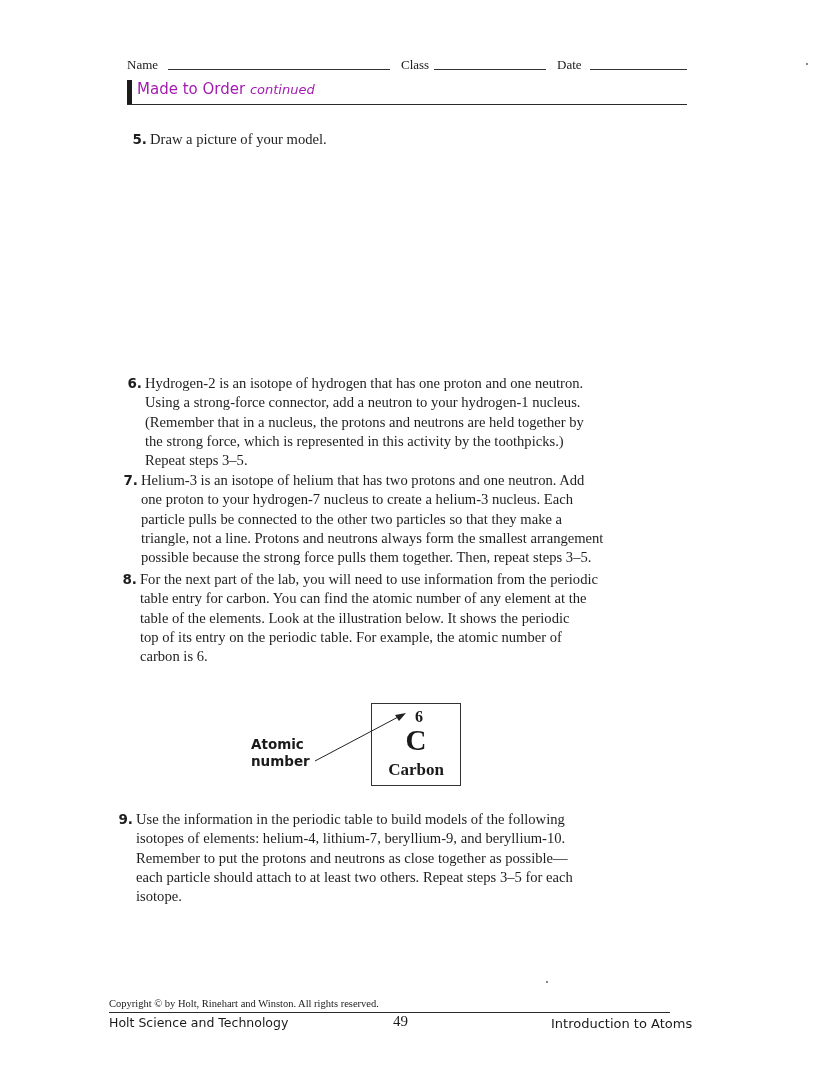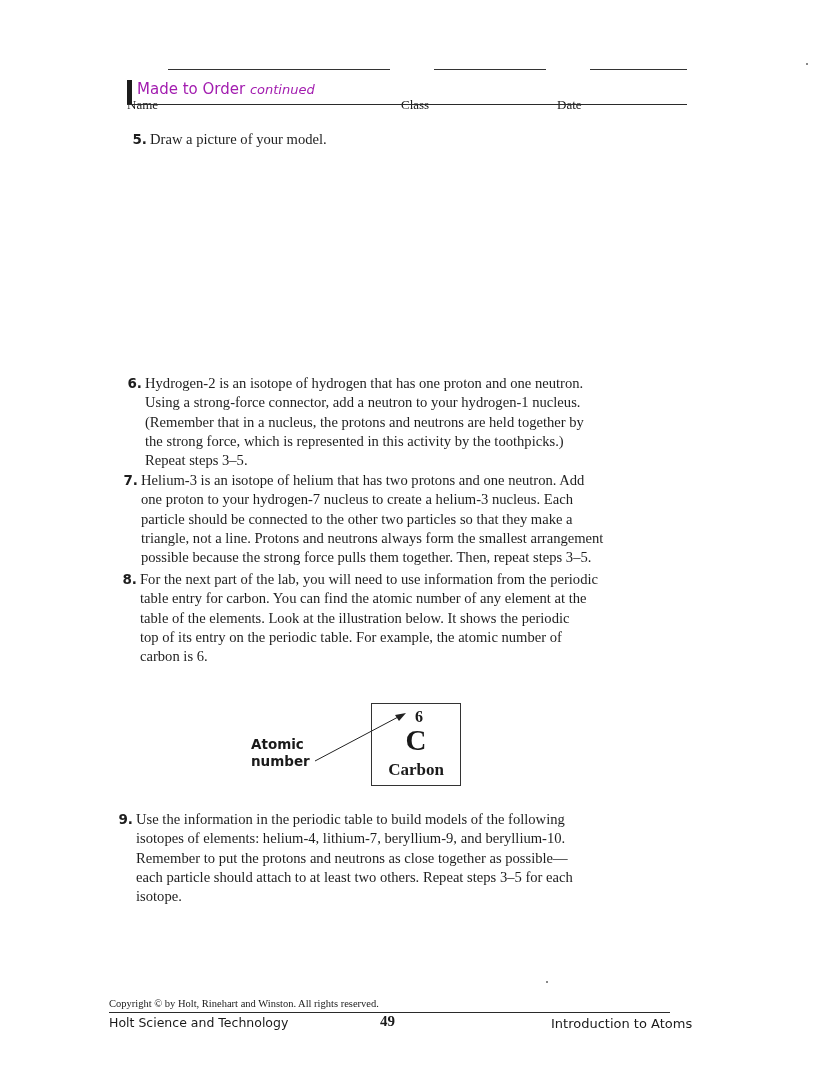--- a/index.html
+++ b/index.html
@@ -2,21 +2,21 @@
 <html><head>
 <meta charset="utf-8">
 <style>
   html, body { margin: 0; padding: 0; background: #ffffff; }
   body { width: 832px; height: 1076px; position: relative; overflow: hidden; color: #1a1a1a; }
   .abs { position: absolute; }
   .serif { font-family: "Liberation Serif", "DejaVu Serif", serif; }
   .sans { font-family: "DejaVu Sans", "Liberation Sans", sans-serif; }
 
   
-  .hdr-label { font-size: 13px; top: 57px; margin-top: 40px; }
+  .hdr-label { font-size: 13px; top: 57px; }
   .hdr-line { height: 0; border-bottom: 1px solid #333; top: 69px; }
   .title-bar { left: 127px; top: 80px; width: 5px; height: 24px; background: #1c1c1c; }
   .title { left: 137px; top: 80px; font-size: 15px; color: #a21caf; }
   .title em { font-size: 13px; font-style: italic; }
   .title-rule { left: 127px; top: 104px; width: 560px; border-bottom: 1.5px solid #2a2a2a; }
 
   
   .item { font-size: 14.6px; line-height: 19.3px; color: #1e1e1e; }
   .item .num { font-family: "DejaVu Sans", "Liberation Sans", sans-serif; font-weight: bold; font-size: 13.5px; position: absolute; right: 100%; margin-right: 3px; top: 0; }
   .item .txt { display: block; }
@@ -26,21 +26,21 @@
   .elem-box { left: 371px; top: 703px; width: 88px; height: 81px; border: 1px solid #333; }
   .elem-inner { position: absolute; left: 0; right: 0; text-align: center; font-weight: bold; }
   .elem-num { top: 4px; font-size: 16px; padding-left: 6px; }
   .elem-sym { top: 20px; font-size: 29px; font-weight: bold; }
   .elem-name { top: 56px; font-size: 17px; }
 
   
   .copyright { left: 109px; top: 998px; font-size: 10.5px; }
   .footer-rule { left: 109px; top: 1012px; width: 561px; border-bottom: 1.5px solid #2a2a2a; }
   .footer-left { left: 109px; top: 1015px; font-size: 12.5px; text-align: center; }
-  .footer-page { left: 380px; top: 1013px; font-size: 15px; font-weight: bold; }
+  .footer-page { left: 393px; top: 1013px; font-size: 15px; font-weight: normal; }
   .footer-right { left: 551px; top: 1016px; font-size: 13px; }
   .speck { width: 2px; height: 2px; background: #888; }
 </style>
 </head>
 <body>
 
 <div class="abs serif hdr-label" style="left:127px;">Name</div>
 <div class="abs hdr-line" style="left:168px; width:222px;"></div>
 <div class="abs serif hdr-label" style="left:401px;">Class</div>
 <div class="abs hdr-line" style="left:434px; width:112px;"></div>
@@ -66,21 +66,21 @@
   <span class="txt">Using a strong-force connector, add a neutron to your hydrogen-1 nucleus.</span>
   <span class="txt">(Remember that in a nucleus, the protons and neutrons are held together by</span>
   <span class="txt">the strong force, which is represented in this activity by the toothpicks.)</span>
   <span class="txt">Repeat steps 3–5.</span>
 </div>
 
 <div class="abs serif item" style="left:141px; top:471px;">
   <span class="num">7.</span>
   <span class="txt">Helium-3 is an isotope of helium that has two protons and one neutron. Add</span>
   <span class="txt">one proton to your hydrogen-7 nucleus to create a helium-3 nucleus. Each</span>
-  <span class="txt">particle should be connected to the other two particles so that they make a</span>
+  <span class="txt">particle pulls be connected to the other two particles so that they make a</span>
   <span class="txt">triangle, not a line. Protons and neutrons always form the smallest arrangement</span>
   <span class="txt">possible because the strong force pulls them together. Then, repeat steps 3–5.</span>
 </div>
 
 <div class="abs serif item" style="left:140px; top:570px;">
   <span class="num">8.</span>
   <span class="txt">For the next part of the lab, you will need to use information from the periodic</span>
   <span class="txt">table entry for carbon. You can find the atomic number of any element at the</span>
   <span class="txt">table of the elements. Look at the illustration below. It shows the periodic</span>
   <span class="txt">top of its entry on the periodic table. For example, the atomic number of</span>

